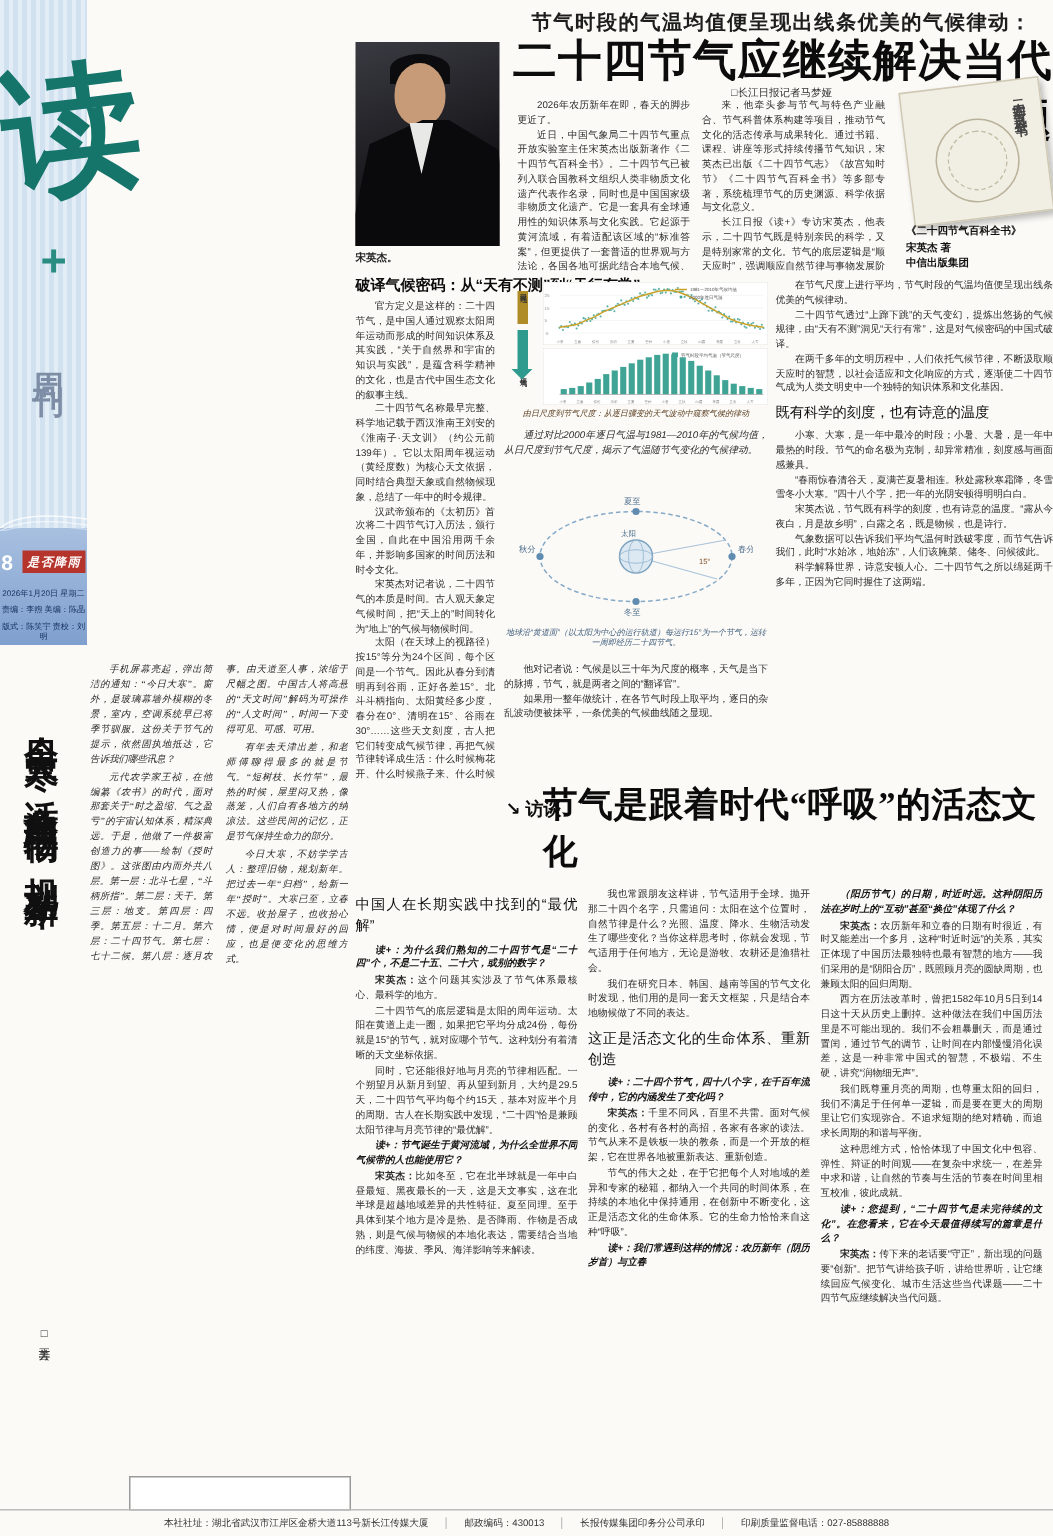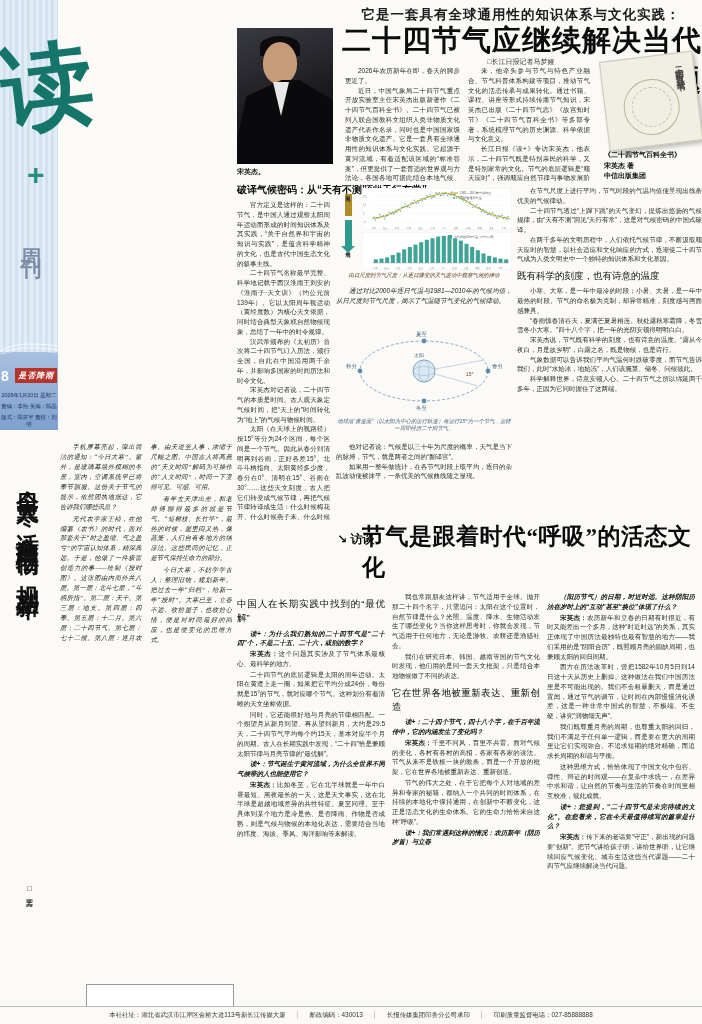--- a/index.html
+++ b/index.html
@@ -103,21 +103,21 @@
     </svg>
   </div>
   <div class="abs pageno-row">
     <span class="pageno">8</span>
     <span class="paper-logo">是否降雨</span>
   </div>
   <div class="abs mh-line" style="top:392px;">2026年1月20日 星期二</div>
   <div class="abs mh-line" style="top:403px;">责编：李煦 美编：陈晶</div>
   <div class="abs mh-line" style="top:414px;">版式：陈笑宇 责校：刘明</div>
 
-  <div class="abs kicker">它是一套具有全球通用性的知识体系与文化实践：</div>
+  <div class="abs kicker">节气时段的气温均值便呈现出线条优美的气候律动：</div>
   <div class="abs headline">二十四节气应继续解决当代问题</div>
   <div class="abs byline">□长江日报记者马梦娅</div>
 
   <div class="abs photo">
     <div class="hair"></div>
     <div class="face"></div>
     <div class="suit"></div>
     <div class="shirt"></div>
   </div>
   <div class="abs photo-cap">宋英杰。</div>
@@ -399,21 +399,21 @@
       <p class="q">读+：为什么我们熟知的二十四节气是“二十四”个，不是二十五、二十六，或别的数字？</p>
       <p><b>宋英杰：</b>这个问题其实涉及了节气体系最核心、最科学的地方。</p>
       <p>二十四节气的底层逻辑是太阳的周年运动。太阳在黄道上走一圈，如果把它平均分成24份，每份就是15°的节气，就对应哪个节气。这种划分有着清晰的天文坐标依据。</p>
       <p>同时，它还能很好地与月亮的节律相匹配。一个朔望月从新月到望、再从望到新月，大约是29.5天，二十四节气平均每个约15天，基本对应半个月的周期。古人在长期实践中发现，“二十四”恰是兼顾太阳节律与月亮节律的“最优解”。</p>
       <p class="q">读+：节气诞生于黄河流域，为什么全世界不同气候带的人也能使用它？</p>
       <p><b>宋英杰：</b>比如冬至，它在北半球就是一年中白昼最短、黑夜最长的一天，这是天文事实，这在北半球是超越地域差异的共性特征。夏至同理。至于具体到某个地方是冷是热、是否降雨、作物是否成熟，则是气候与物候的本地化表达，需要结合当地的纬度、海拔、季风、海洋影响等来解读。</p>
     </div>
   <div class="abs iv-col body-text" style="left:392px;width:148px;" id="ivc2">
       <p>我也常跟朋友这样讲，节气适用于全球。抛开那二十四个名字，只需追问：太阳在这个位置时，自然节律是什么？光照、温度、降水、生物活动发生了哪些变化？当你这样思考时，你就会发现，节气适用于任何地方，无论是游牧、农耕还是渔猎社会。</p>
       <p>我们在研究日本、韩国、越南等国的节气文化时发现，他们用的是同一套天文框架，只是结合本地物候做了不同的表达。</p>
-      <div class="sec-sub">它在世界各地被重新表达、重新创造</div>
+      <div class="sec-sub">这正是活态文化的生命体系、重新创造</div>
       <p class="q">读+：二十四个节气，四十八个字，在千百年流传中，它的内涵发生了变化吗？</p>
       <p><b>宋英杰：</b>千里不同风，百里不共雷。面对气候的变化，各村有各村的高招，各家有各家的读法。节气从来不是铁板一块的教条，而是一个开放的框架，它在世界各地被重新表达、重新创造。</p>
       <p>节气的伟大之处，在于它把每个人对地域的差异和专家的秘籍，都纳入一个共同的时间体系，在持续的本地化中保持通用，在创新中不断变化，这正是活态文化的生命体系。它的生命力恰恰来自这种“呼吸”。</p>
       <p class="q">读+：我们常遇到这样的情况：农历新年（阴历岁首）与立春</p>
     </div>
   <div class="abs iv-col body-text" style="left:547px;width:148px;" id="ivc3">
       <p class="q">（阳历节气）的日期，时近时远。这种阴阳历法在岁时上的“互动”甚至“换位”体现了什么？</p>
       <p><b>宋英杰：</b>农历新年和立春的日期有时很近，有时又能差出一个多月，这种“时近时远”的关系，其实正体现了中国历法最独特也最有智慧的地方——我们采用的是“阴阳合历”，既照顾月亮的圆缺周期，也兼顾太阳的回归周期。</p>
       <p>西方在历法改革时，曾把1582年10月5日到14日这十天从历史上删掉。这种做法在我们中国历法里是不可能出现的。我们不会粗暴删天，而是通过置闰，通过节气的调节，让时间在内部慢慢消化误差，这是一种非常中国式的智慧，不极端、不生硬，讲究“润物细无声”。</p>
       <p>我们既尊重月亮的周期，也尊重太阳的回归，我们不满足于任何单一逻辑，而是要在更大的周期里让它们实现弥合。不追求短期的绝对精确，而追求长周期的和谐与平衡。</p>

